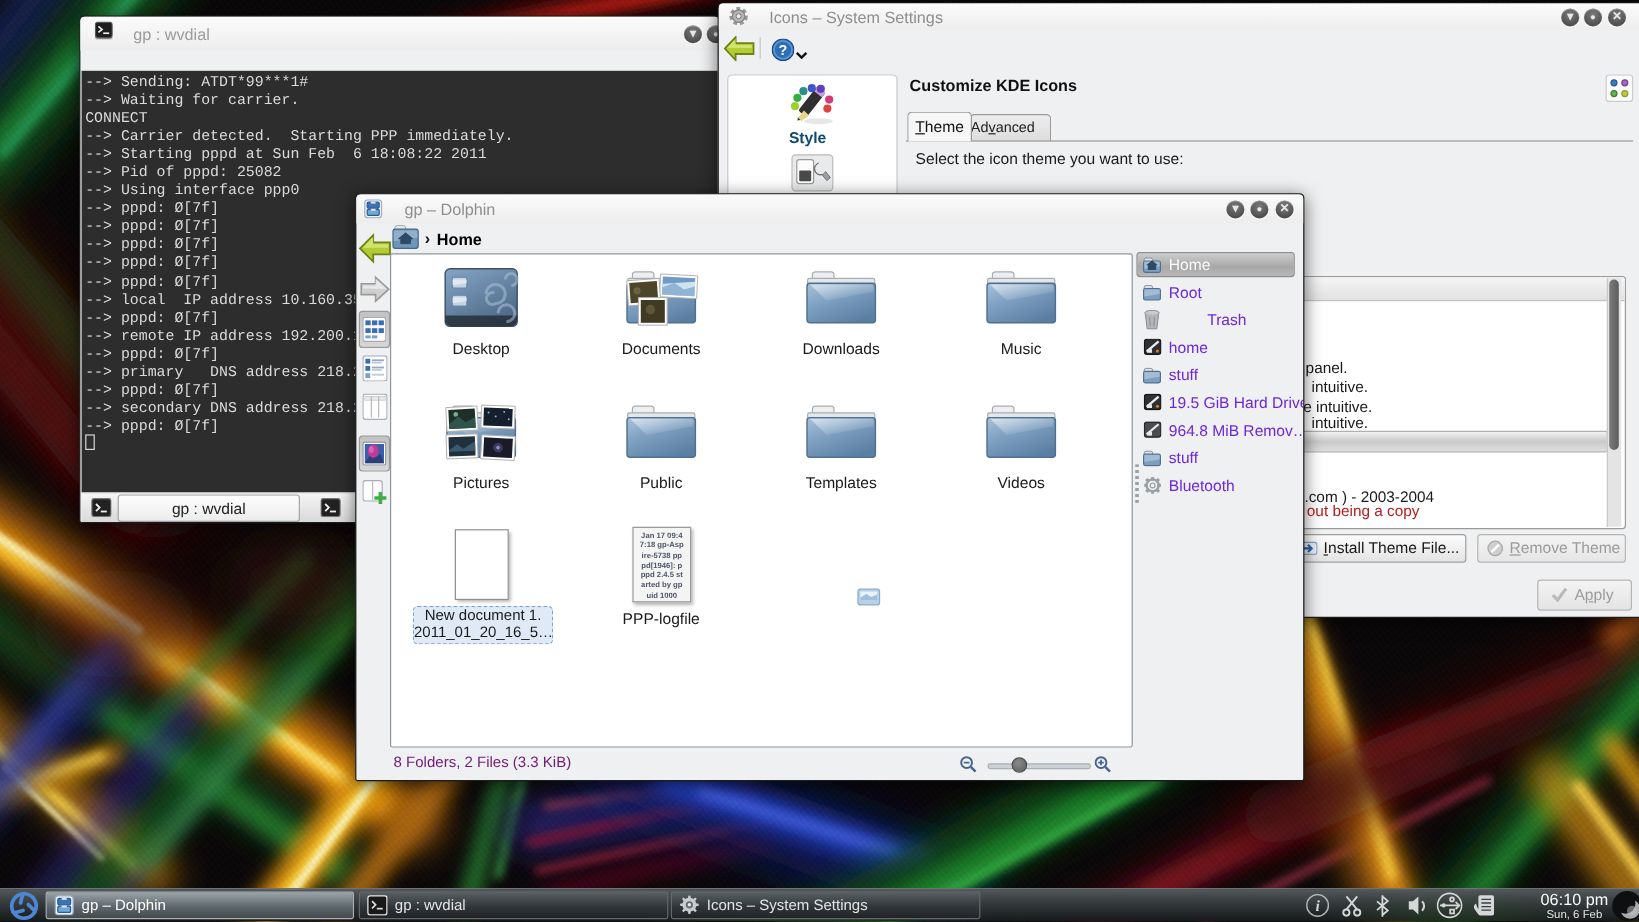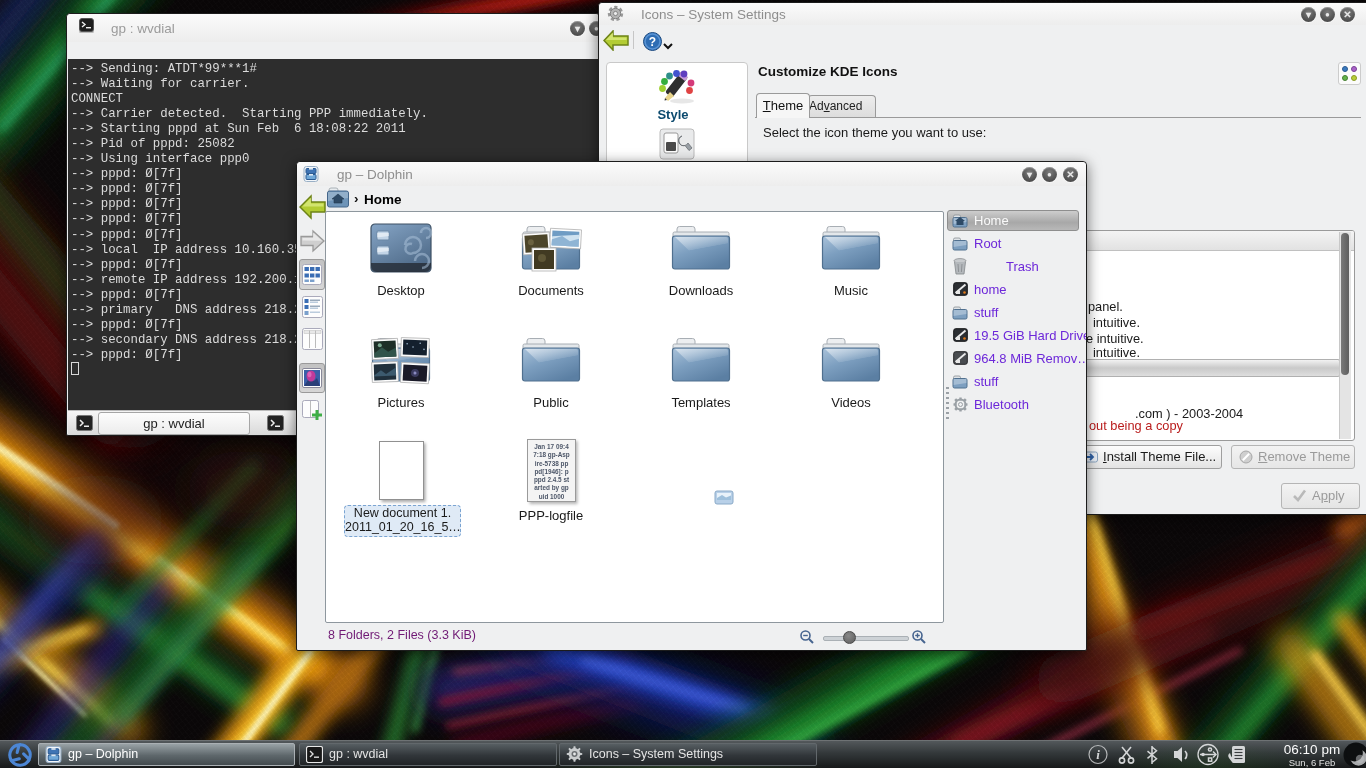--- a/index.html
+++ b/index.html
@@ -289,21 +289,21 @@
   <div class="abs" style="left:156px;top:113.5px;width:606px;height:1px;background:#9a9a9a;"></div>
   <div class="abs" style="left:164px;top:122px;font-size:13px;color:#1a1a1a;">Select the icon theme you want to use:</div>
 
   <div class="abs" style="left:156px;top:227px;width:598px;height:209px;border:1px solid #9a9a9a;border-radius:3px;background:#fff;overflow:hidden;">
     <div class="abs" style="left:0;top:0;width:598px;height:19px;background:linear-gradient(#f4f4f4,#e2e2e2);border-bottom:1px solid #c0c0c0;"></div>
     <div class="abs" style="left:332px;top:68px;font-size:12.8px;color:#1a1a1a;">panel.</div>
     <div class="abs" style="left:337px;top:83.5px;font-size:12.8px;color:#1a1a1a;">intuitive.</div>
     <div class="abs" style="left:330px;top:99.5px;font-size:12.8px;color:#1a1a1a;">e intuitive.</div>
     <div class="abs" style="left:337px;top:114px;font-size:12.8px;color:#1a1a1a;">intuitive.</div>
     <div class="abs" style="left:2px;top:128px;width:580px;height:16px;background:linear-gradient(#f2f2f2,#c9c9c9 50%,#dedede);border:1px solid #b0b0b0;border-radius:2px;"></div>
-    <div class="abs" style="left:331px;top:175px;font-size:12.8px;color:#1a1a1a;padding-left:48px;">.com ) - 2003-2004</div>
+    <div class="abs" style="left:331px;top:175px;font-size:12.8px;color:#1a1a1a;">.com ) - 2003-2004</div>
     <div class="abs" style="left:333px;top:187px;font-size:12.8px;color:#b91c1c;">out being a copy</div>
     <div class="abs" style="left:583px;top:1px;width:11px;height:207px;background:#e4e4e4;border-left:1px solid #c8c8c8;"></div>
     <div class="abs" style="left:585px;top:2px;width:8px;height:142px;background:linear-gradient(90deg,#7a7a7a,#5e5e5e);border-radius:4px;"></div>
   </div>
 
   <div class="abs" style="left:475px;top:442px;width:146px;height:22px;background:linear-gradient(#fdfdfd,#e3e3e3);border:1px solid #9f9f9f;border-radius:3px;font-size:13px;color:#1a1a1a;">
     <svg class="abs" style="left:8px;top:4px" width="15" height="14" viewBox="0 0 15 14">
         <rect x="0.5" y="2" width="14" height="10" rx="2" fill="#e8eef6" stroke="#8aa4c0"></rect>
         <path d="M 3,7 L 9,7 M 7,4 L 10,7 L 7,10" stroke="#2f62a8" stroke-width="1.8" fill="none"></path>
       </svg>

